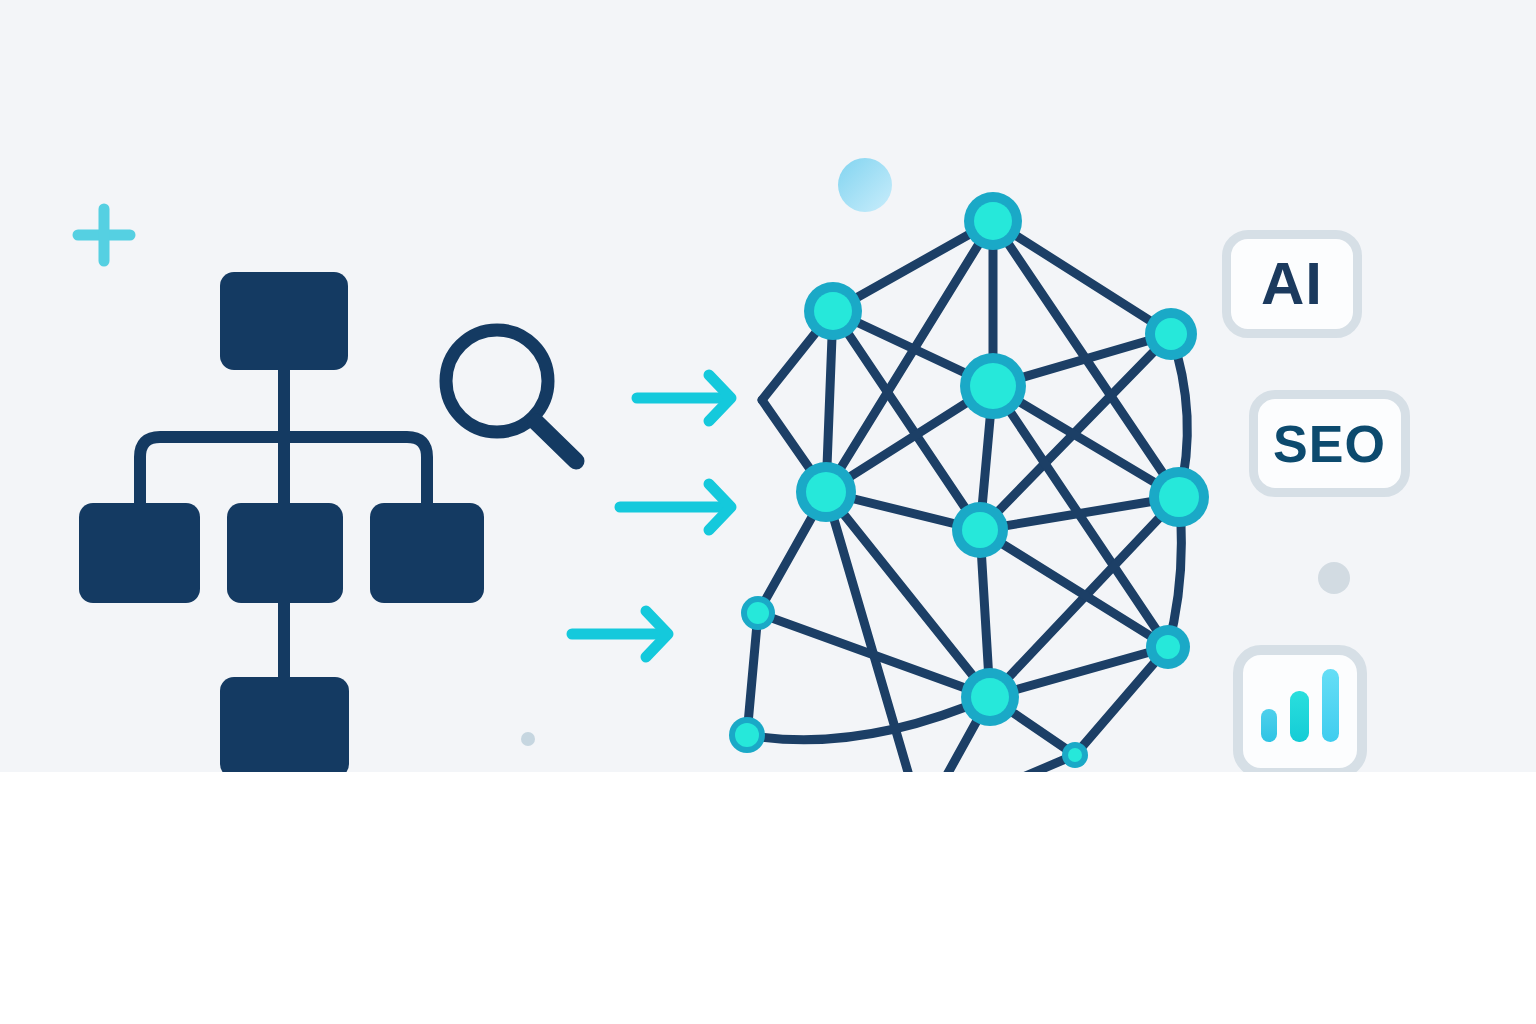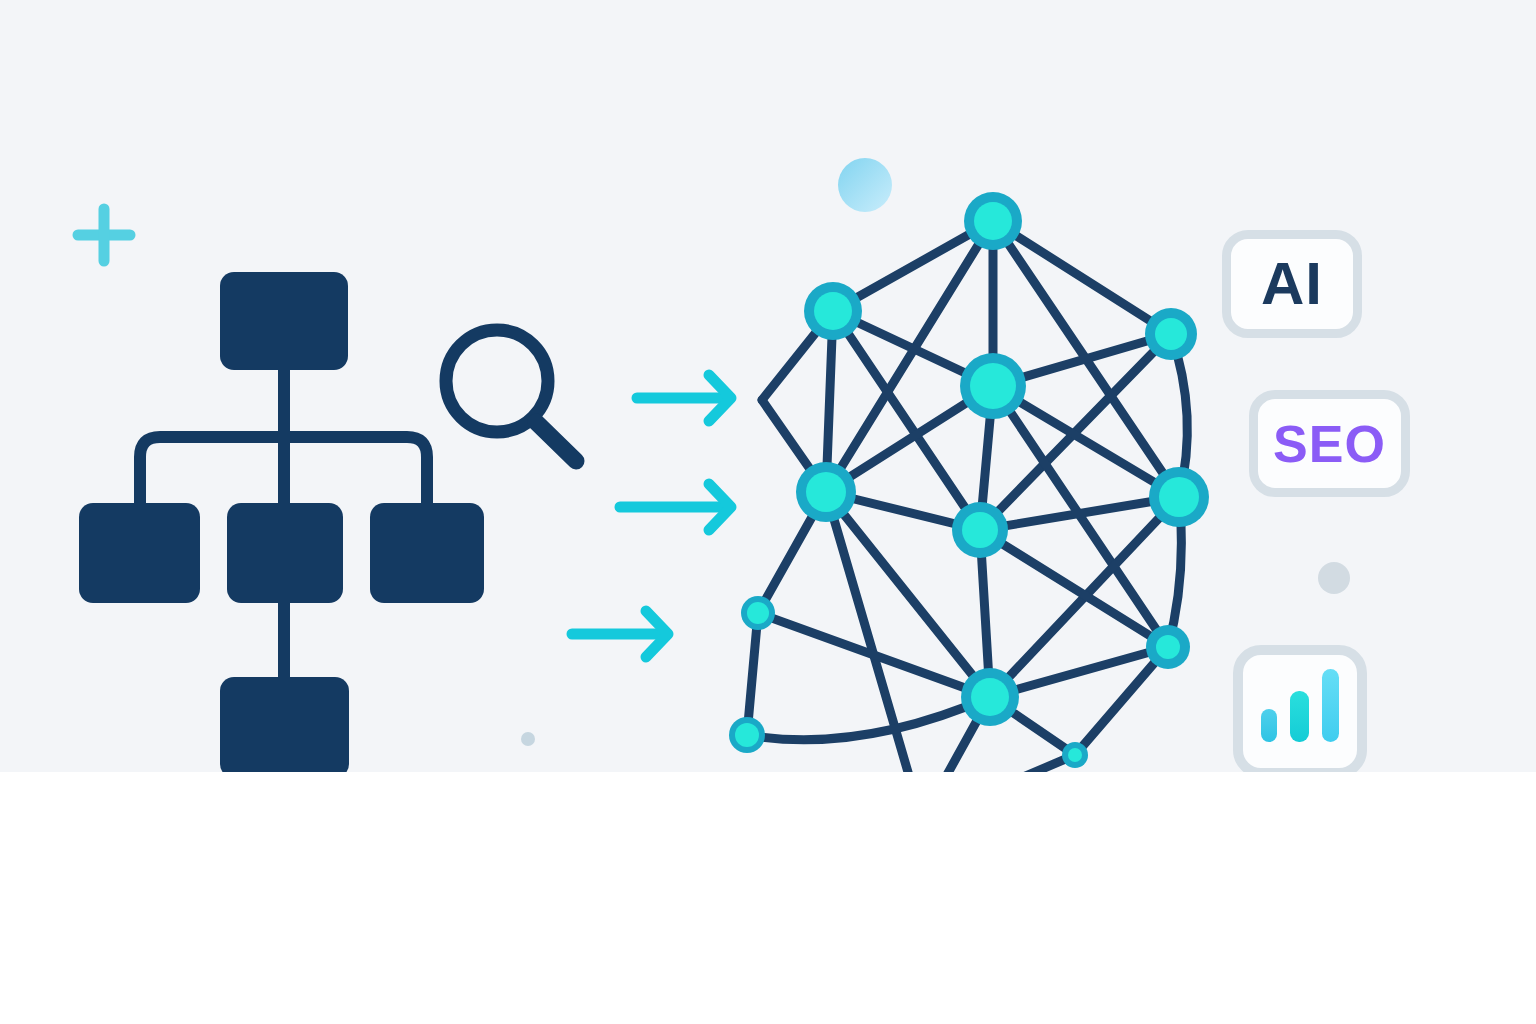--- a/index.html
+++ b/index.html
@@ -134,21 +134,21 @@
       <circle cx="1075" cy="755" r="13" fill="#1aa9c7"></circle>
       <circle cx="1075" cy="755" r="7" fill="#26e8da"></circle>
       <circle cx="922" cy="820" r="21" fill="#1aa9c7"></circle>
       <circle cx="922" cy="820" r="11" fill="#26e8da"></circle>
     </svg>
 
   <div class="badge" id="badge-ai" style="left: 1222px; top: 230px; width: 140px; height: 108px; border-width: 9px; border-color: rgb(214, 223, 230); background: rgb(252, 253, 254); color: rgb(27, 58, 94);">
     <span class="badge-label">AI</span>
   </div>
 
-  <div class="badge" id="badge-seo" style="left: 1249px; top: 390px; width: 161px; height: 107px; border-width: 9px; border-color: rgb(214, 223, 230); background: rgb(252, 253, 254); color: #8b5cf6;">
+  <div class="badge" id="badge-seo" style="left: 1249px; top: 390px; width: 161px; height: 107px; border-width: 9px; border-color: rgb(214, 223, 230); background: rgb(252, 253, 254); color: #0c4a6e;">
     <span class="badge-label">SEO</span>
   </div>
 
   <div class="dot" id="dot-right" style="left: 1318px; top: 562px; width: 32px; height: 32px; background: rgb(210, 219, 226);"></div>
   <div class="dot" id="dot-left" style="left: 521px; top: 732px; width: 14px; height: 14px; background: rgb(198, 214, 224);"></div>
 
   <div class="chart-box" id="chart-icon-box" style="left: 1233px; top: 645px; width: 134px; height: 133px; border-width: 10px; border-color: rgb(214, 223, 230); background: rgb(252, 253, 254);">
     <div class="chart-bars" id="chart-bars">
         <div class="chart-bar" style="width: 16px; height: 33px; background: linear-gradient(rgb(79, 208, 236), rgb(47, 196, 228));"></div>
         <div class="chart-bar" style="width: 19px; height: 51px; background: linear-gradient(rgb(42, 223, 221), rgb(20, 204, 214));"></div>

